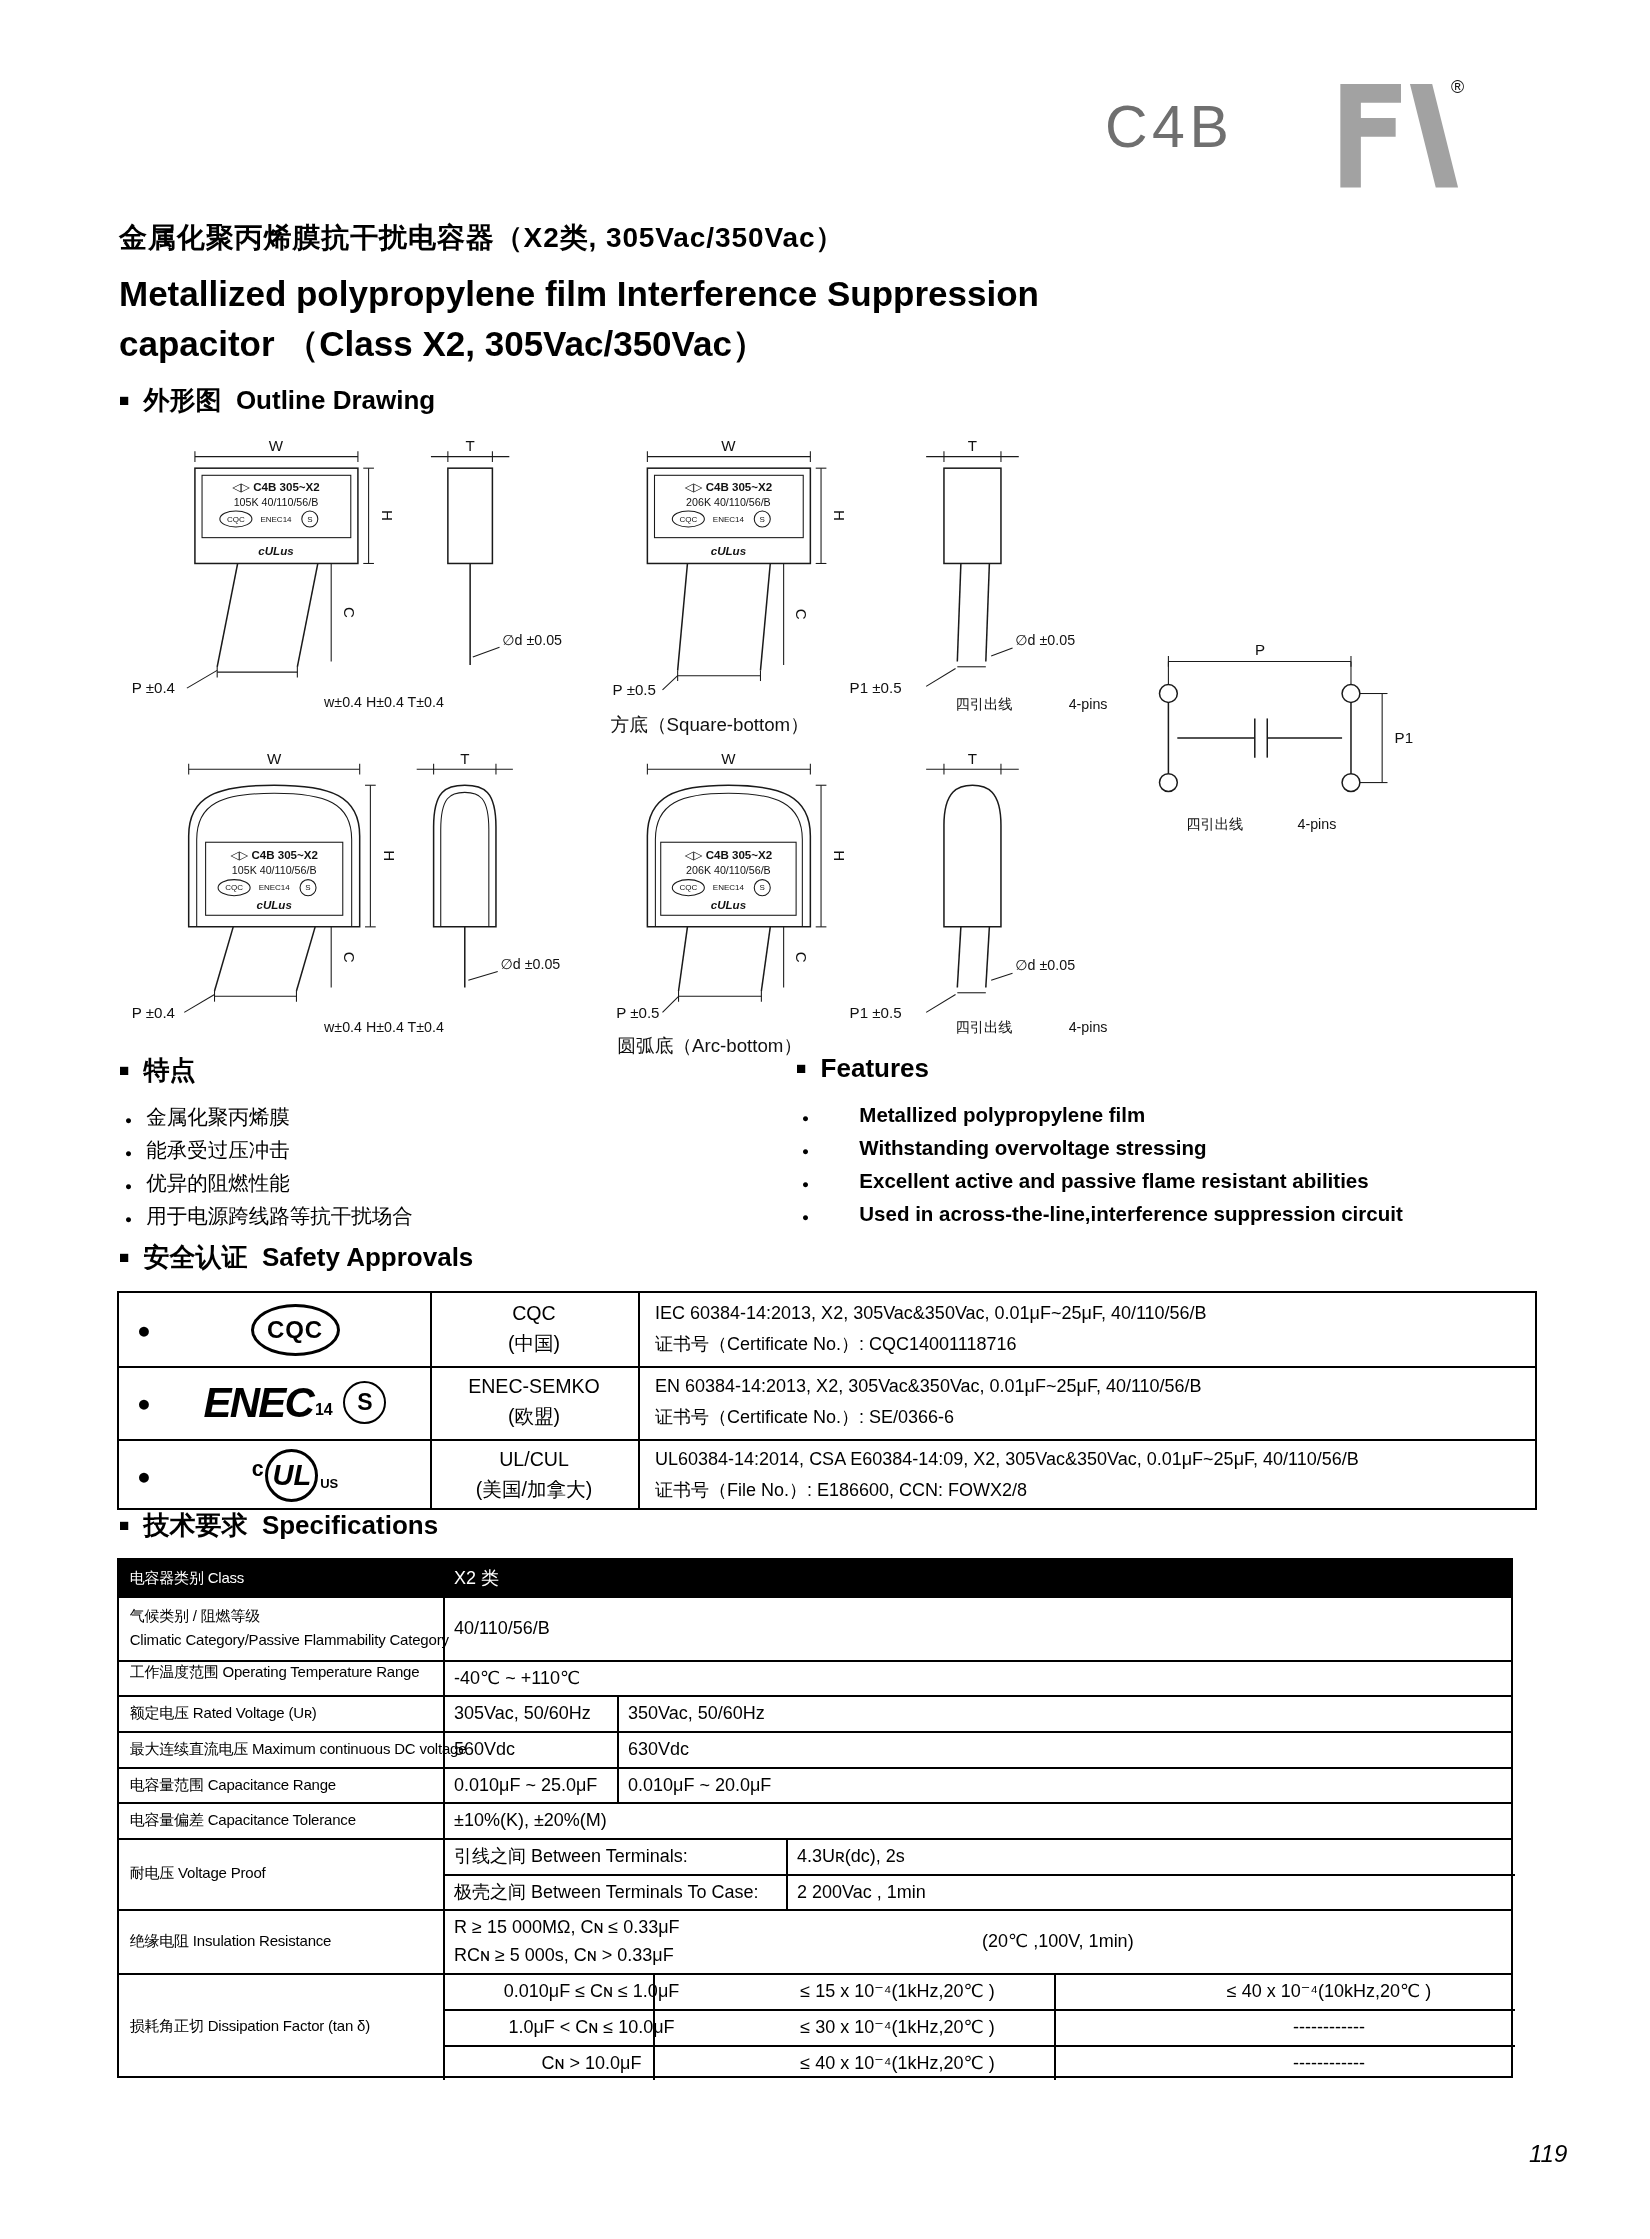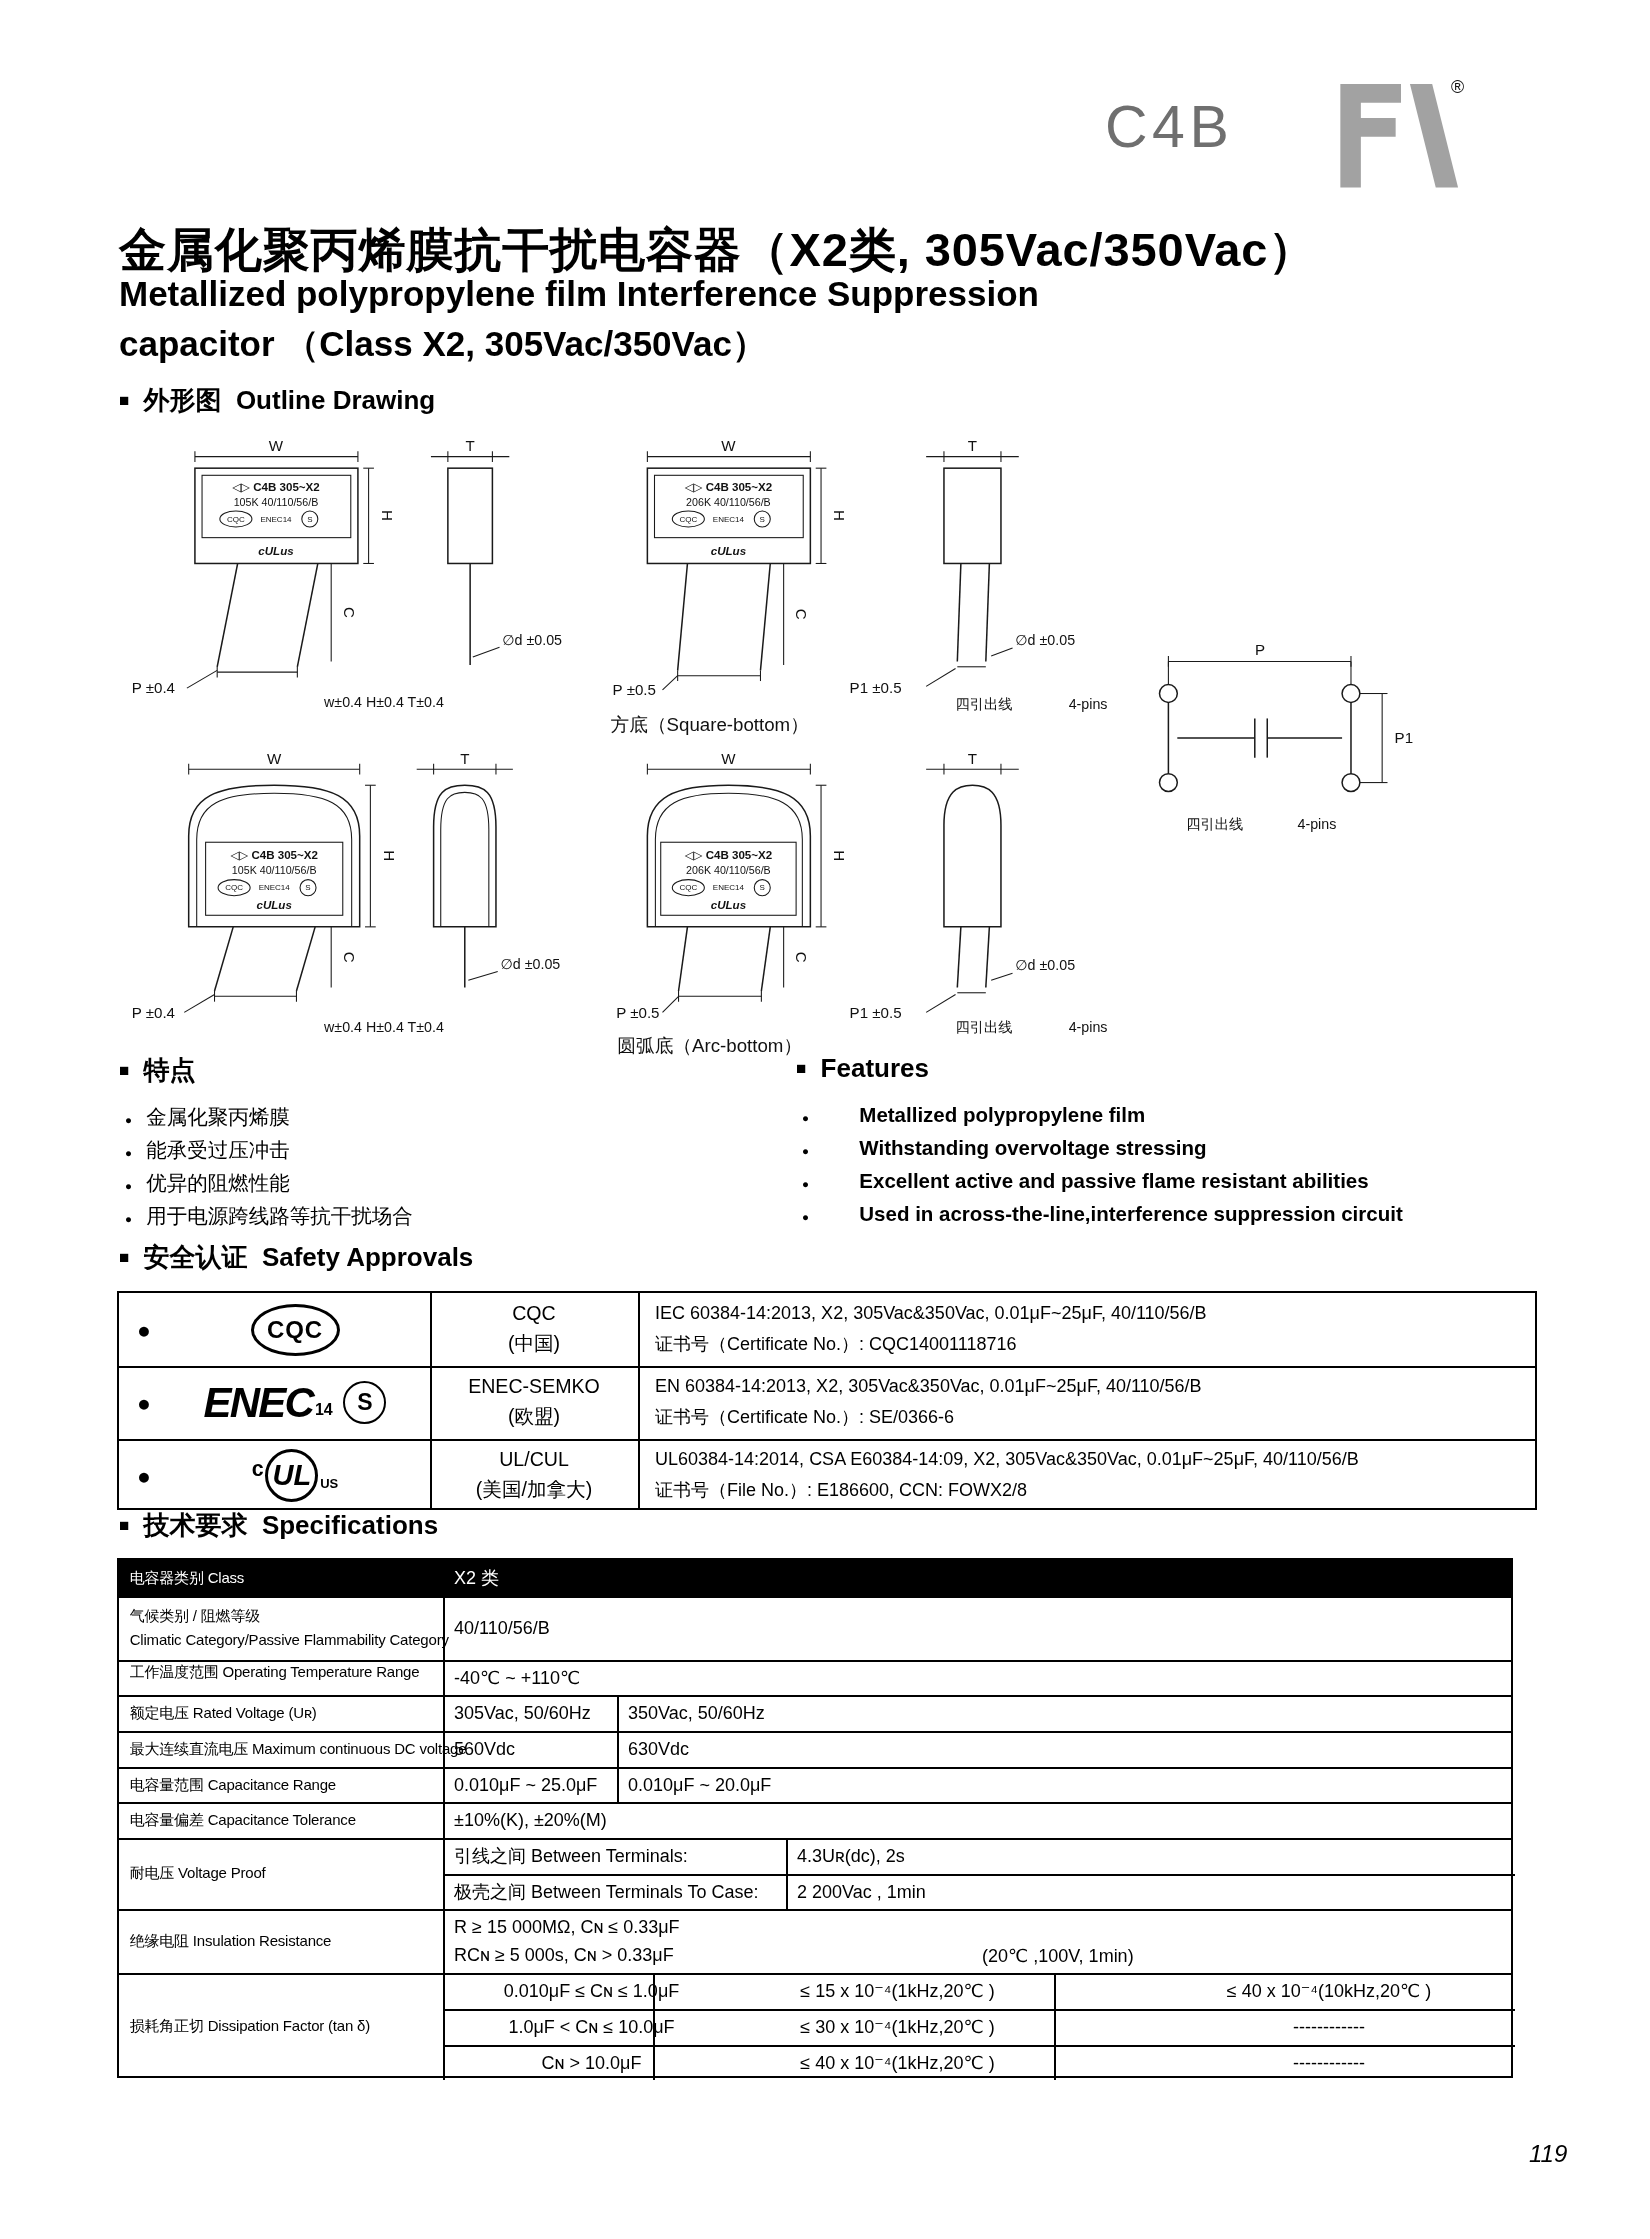--- a/index.html
+++ b/index.html
@@ -2,21 +2,21 @@
 <html style="font-size:14.3px"><head>
 <meta charset="utf-8">
 <style>
   *{box-sizing:border-box;}
   body{margin:0;background:#ddd;}
   .page{position:relative;width:1650px;height:2239px;background:#fff;
         font-family:"Liberation Sans","DejaVu Sans",sans-serif;color:#000;overflow:hidden;}
   .abs{position:absolute;}
   .model-text{position:absolute;left:1105px;top:93px;font-size:59px;letter-spacing:4.5px;color:#6f6f6f;font-weight:500;}
   .brand-logo{position:absolute;left:1335px;top:75px;}
-  .title-zh{position:absolute;left:119px;top:219px;font-size:47px;font-weight:700;letter-spacing:0.9px;white-space:nowrap;}
+  .title-zh{position:absolute;left:119px;top:219px;font-size:28px;font-weight:700;letter-spacing:0.9px;white-space:nowrap;}
   .title-en{position:absolute;left:119px;font-size:35px;font-weight:700;white-space:nowrap;}
   .sec-heading{position:absolute;font-size:26px;font-weight:700;display:flex;align-items:center;gap:14.3px;white-space:nowrap;}
   .sec-heading .marker{font-size:17px;}
   .feat-col{position:absolute;top:1103px;}
   .feat-item{display:flex;align-items:baseline;gap:14.3px;height:33px;font-size:20.5px;white-space:nowrap;}
   .feat-item .bullet{font-size:11.6px;}
   .feat-en .feat-label{font-weight:600;margin-left:36px;}
   
   .hl,.vl{position:absolute;background:#000;}
   .hl{height:1.8px;}
@@ -464,21 +464,21 @@
     <div class="cell" style="left:335px;top:278px;height:36px;">引线之间 Between Terminals:</div>
     <div class="cell" style="left:678px;top:278px;height:36px;">4.3Uʀ(dc), 2s</div>
     <div class="cell" style="left:335px;top:314px;height:36px;">极壳之间 Between Terminals To Case:</div>
     <div class="cell" style="left:678px;top:314px;height:36px;">2 200Vac , 1min</div>
 
     <div class="cell lab" style="left:10.7px;top:349px;height:64px;">绝缘电阻 Insulation Resistance</div>
     <div class="cell col" style="left:335px;top:349px;height:64px;line-height:28px;">
       <span>R ≥ 15 000MΩ,   Cɴ ≤ 0.33μF</span>
       <span>RCɴ ≥ 5 000s,    Cɴ &gt; 0.33μF</span>
     </div>
-    <div class="cell" style="left:863px;top:349px;height:64px;margin-top:15px;">(20℃ ,100V, 1min)</div>
+    <div class="cell" style="left:863px;top:349px;height:64px;">(20℃ ,100V, 1min)</div>
 
     <div class="cell lab" style="left:10.7px;top:413px;height:107px;">损耗角正切 Dissipation Factor (tan δ)</div>
     <div class="cell ctr" style="left:324px;top:413px;width:209px;height:36px;">0.010μF ≤ Cɴ ≤ 1.0μF</div>
     <div class="cell ctr" style="left:534px;top:413px;width:401px;height:36px;">≤ 15 x 10⁻⁴(1kHz,20℃ )</div>
     <div class="cell ctr" style="left:935px;top:413px;width:462px;height:36px;">≤ 40 x 10⁻⁴(10kHz,20℃ )</div>
     <div class="cell ctr" style="left:324px;top:449px;width:209px;height:36px;">1.0μF &lt; Cɴ ≤ 10.0μF</div>
     <div class="cell ctr" style="left:534px;top:449px;width:401px;height:36px;">≤ 30 x 10⁻⁴(1kHz,20℃ )</div>
     <div class="cell ctr" style="left:935px;top:449px;width:462px;height:36px;">------------</div>
     <div class="cell ctr" style="left:324px;top:485px;width:209px;height:36px;">Cɴ &gt;  10.0μF</div>
     <div class="cell ctr" style="left:534px;top:485px;width:401px;height:36px;">≤ 40 x 10⁻⁴(1kHz,20℃ )</div>

